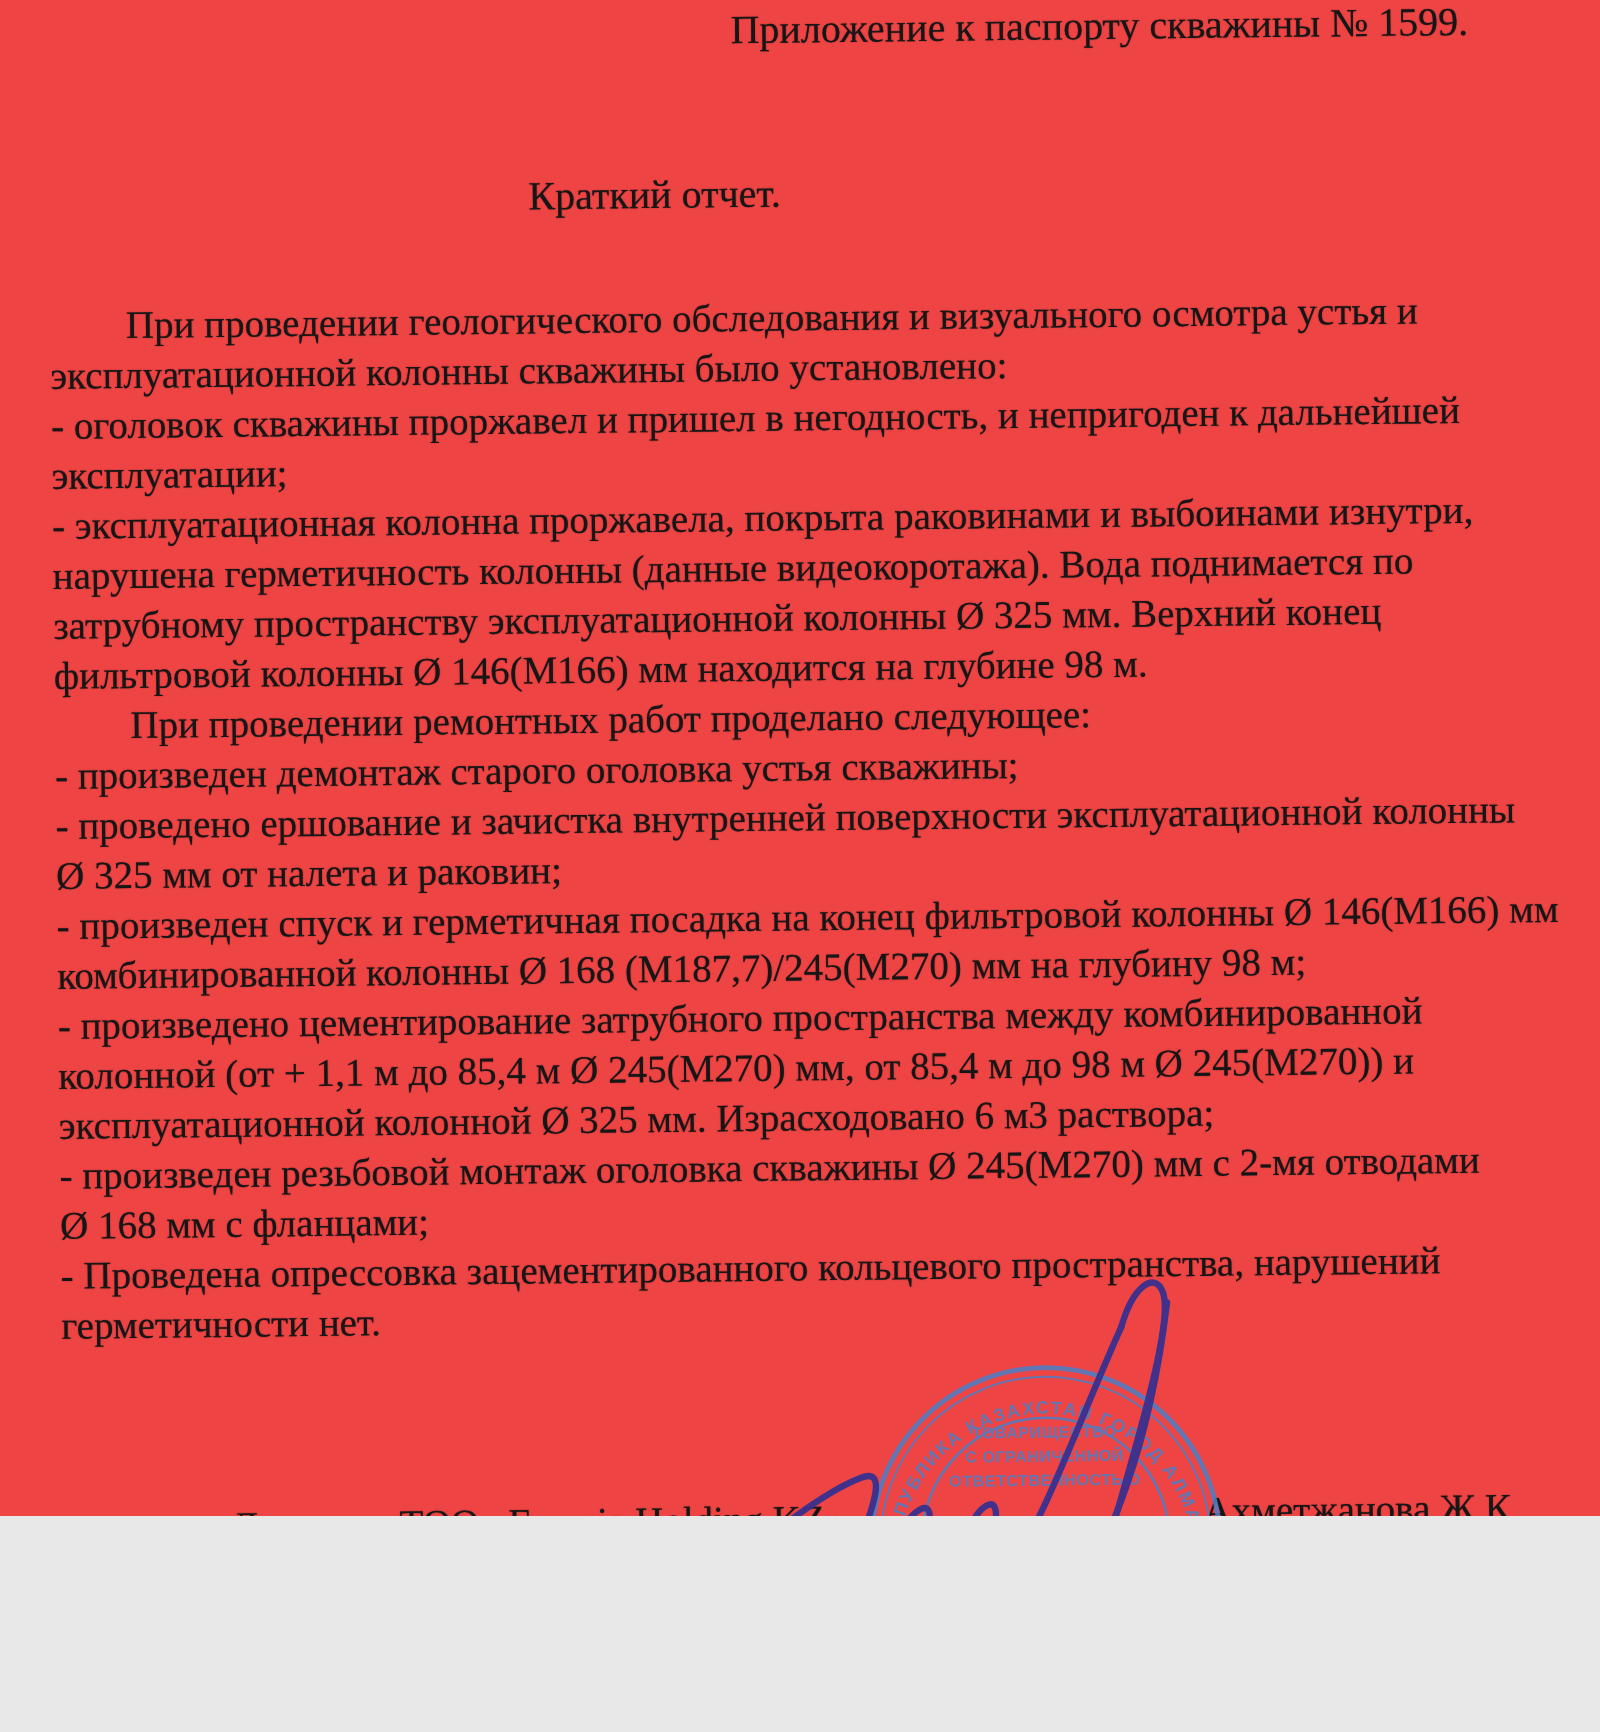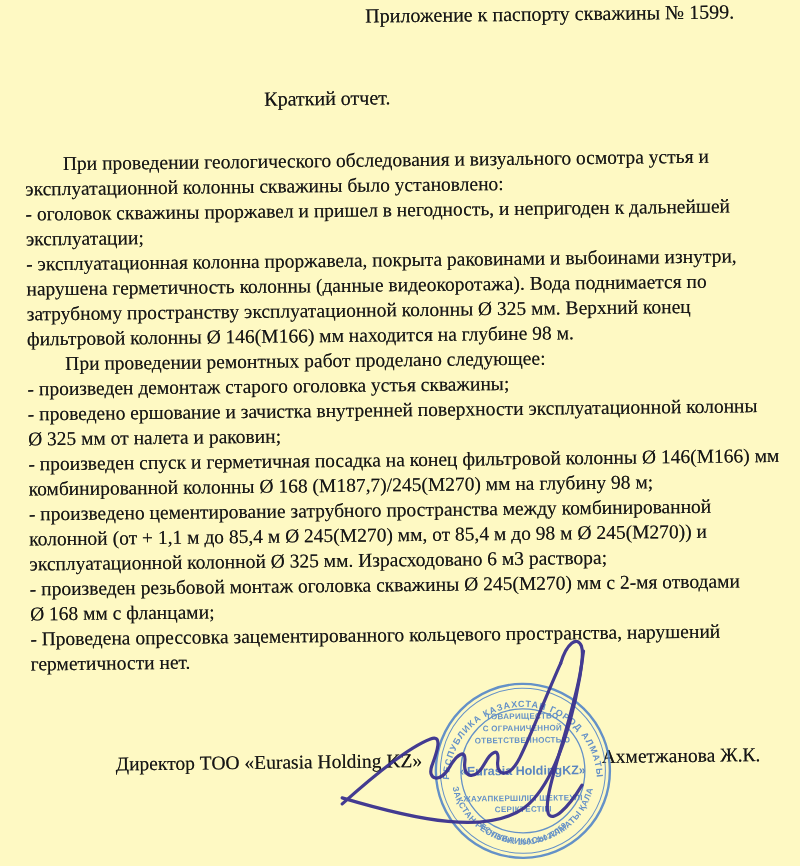--- a/index.html
+++ b/index.html
@@ -1,18 +1,18 @@
 <!DOCTYPE html>
 <html><head>
 <meta charset="utf-8">
 <style>
   html,body{margin:0;padding:0;background:#e8e8e8;}
   .page{
-    position:relative;width:800px;height:866px;margin:0 auto;
-    background:#fef9c3;overflow:hidden;
+    position:relative;width:800px;height:758px;margin:0 auto;
+    background:#ef4444;overflow:hidden;
     font-family:"Liberation Serif","DejaVu Serif",serif;
     color:#161616;
   }
   .scan{position:absolute;inset:0;transform:rotate(-0.65deg);transform-origin:420px 430px;}
   .ink{text-shadow:0 0 .6px rgba(10,10,10,.65);}
   .doc-header{
     position:absolute;left:370px;top:4px;margin:0;
     font-size:20px;font-weight:400;white-space:nowrap;
   }
   .doc-subtitle{

